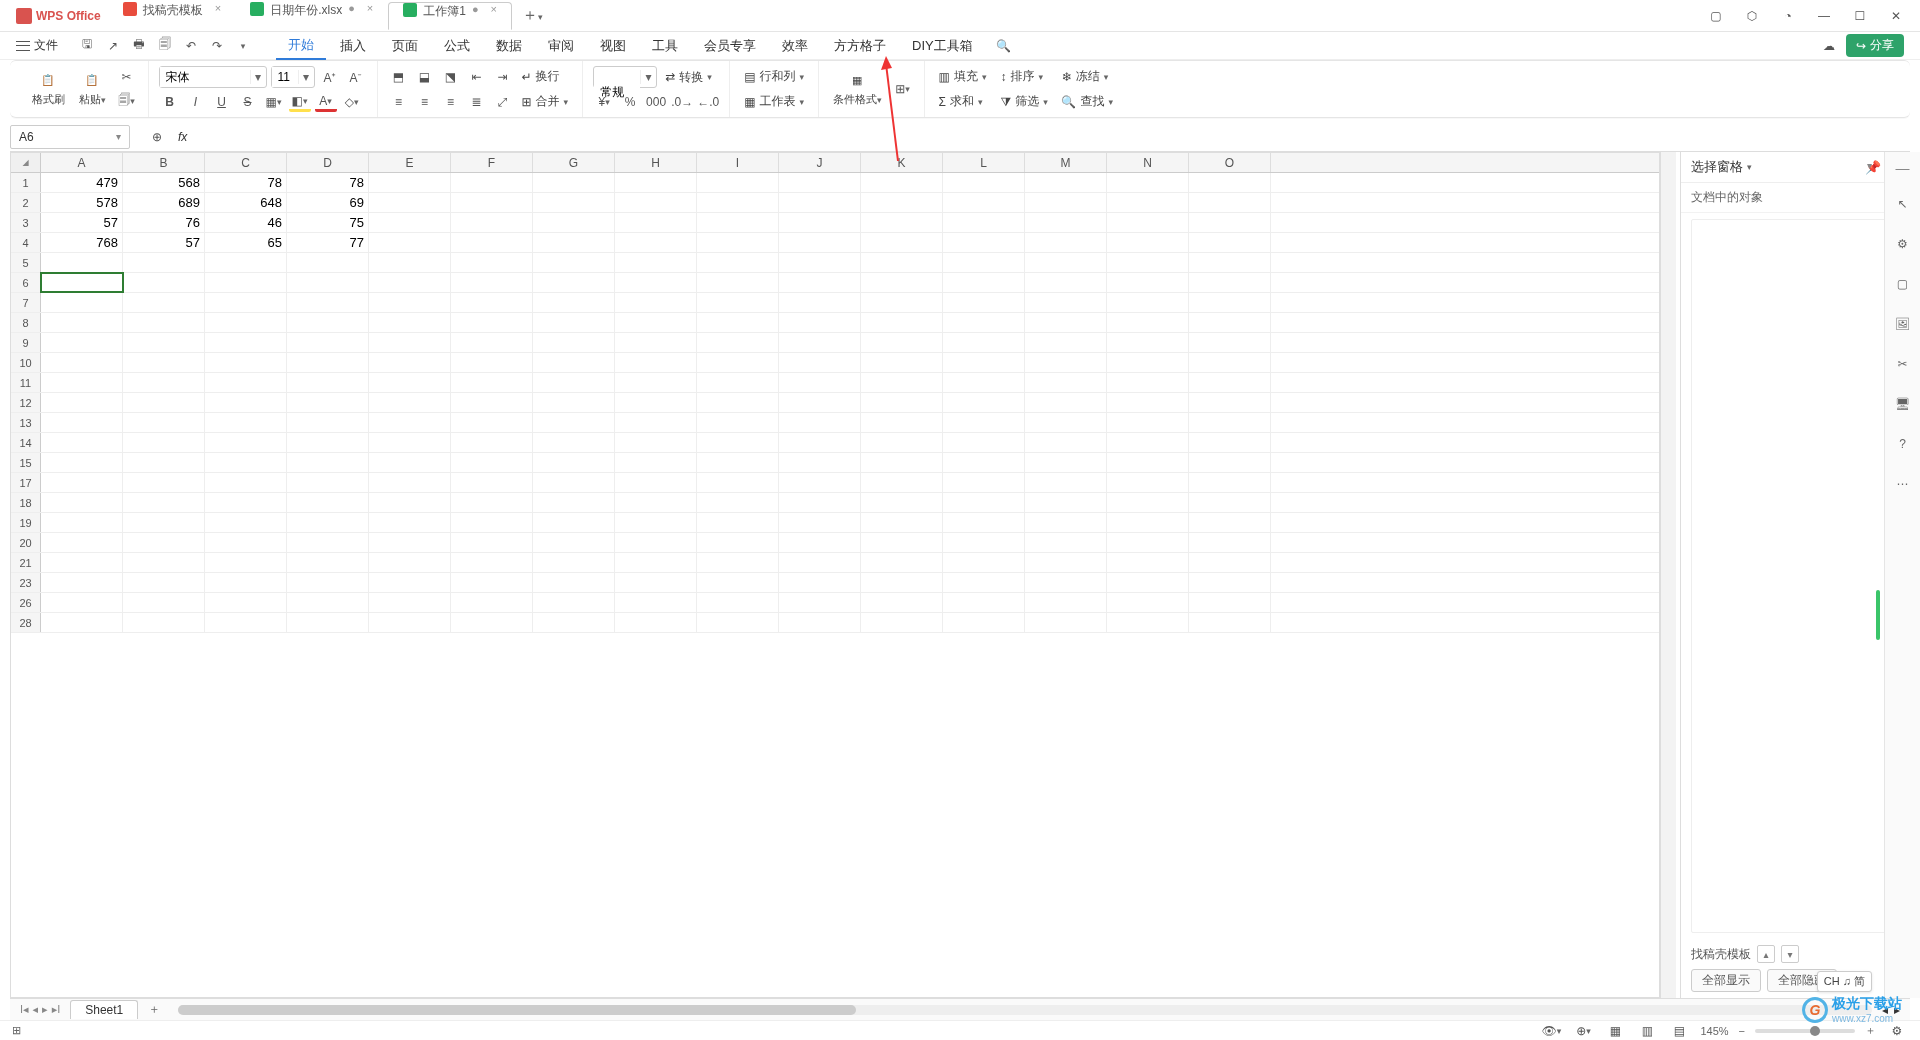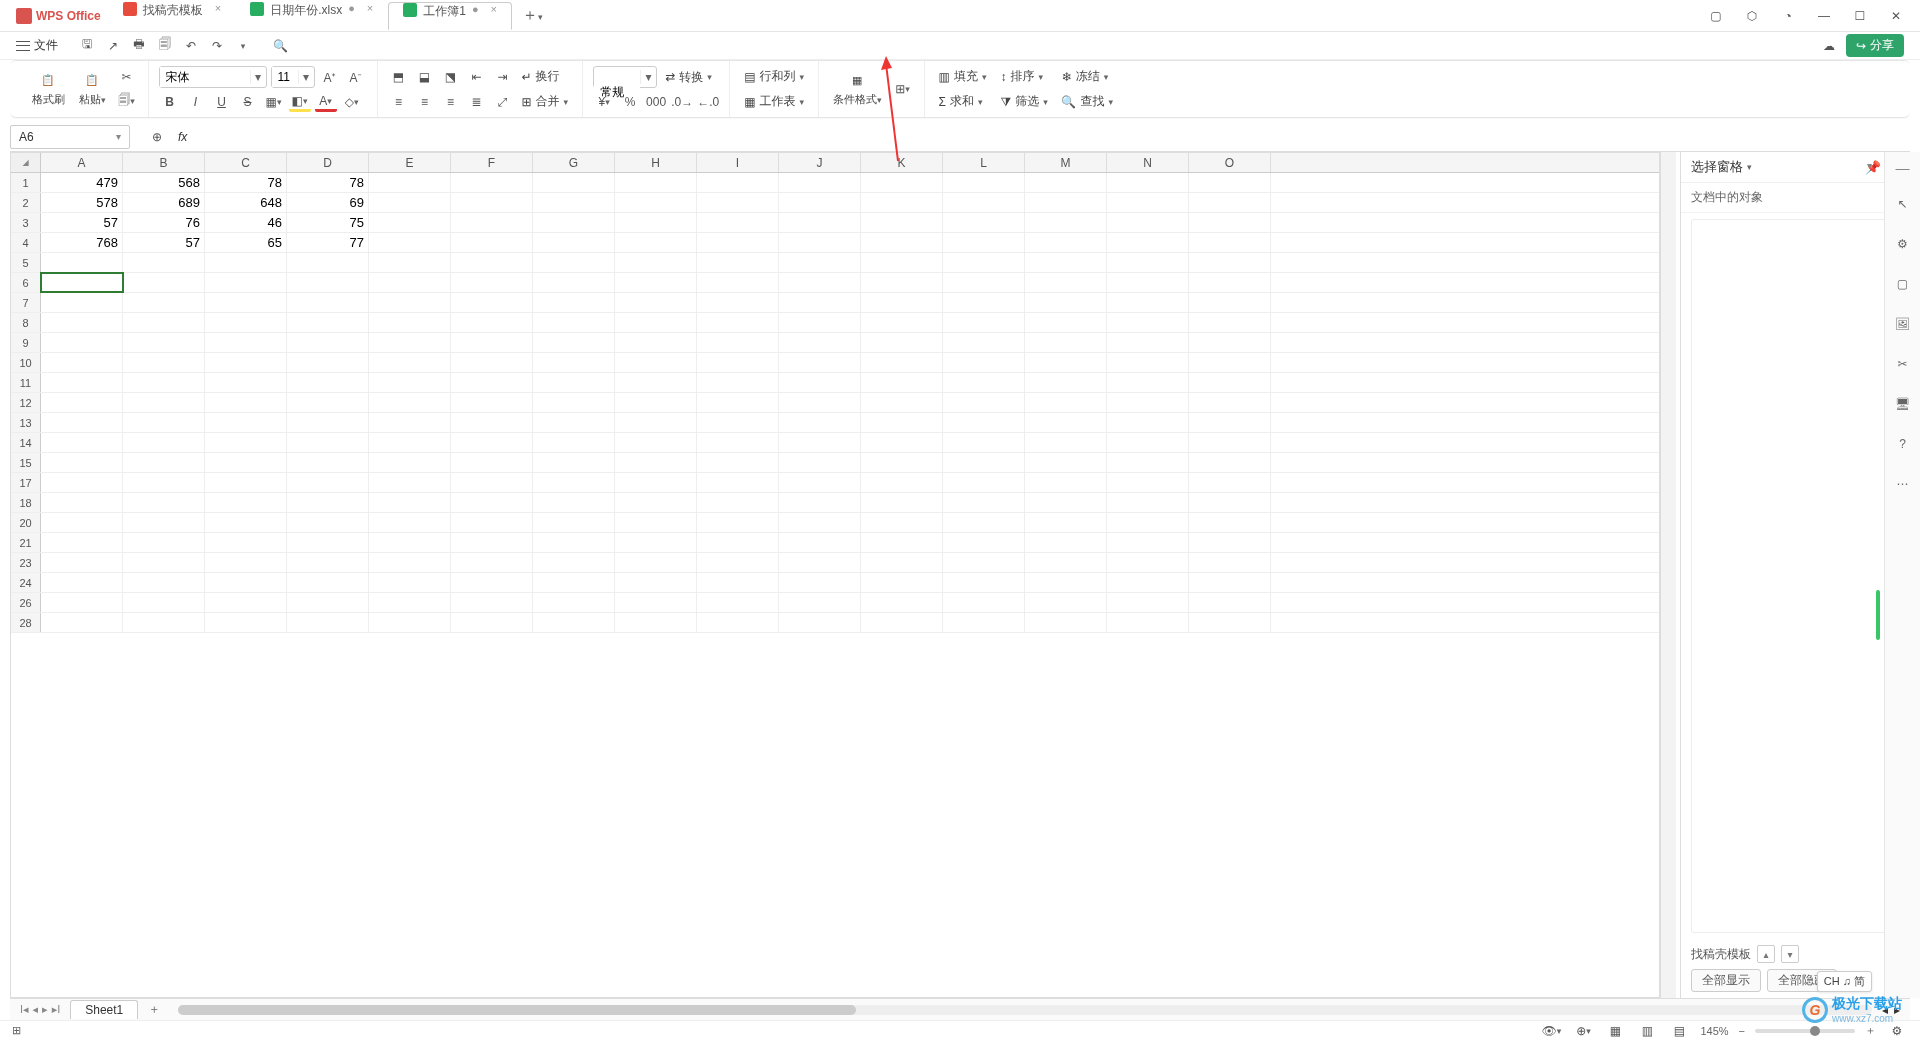--- a/index.html
+++ b/index.html
@@ -164,20 +164,34 @@
     </div>
     <div class="qat">
       <span class="qat-btn">🖫</span>
       <span class="qat-btn">↗</span>
       <span class="qat-btn">🖶</span>
       <span class="qat-btn">🗐</span>
       <span class="qat-btn">↶</span>
       <span class="qat-btn">↷</span>
       <span class="qat-btn dd-arrow">▾</span>
     </div>
+    <div class="menu-tabs" id="menu-tabs">
+        <div class="menu-tab active">开始</div>
+        <div class="menu-tab">插入</div>
+        <div class="menu-tab">页面</div>
+        <div class="menu-tab">公式</div>
+        <div class="menu-tab">数据</div>
+        <div class="menu-tab">审阅</div>
+        <div class="menu-tab">视图</div>
+        <div class="menu-tab">工具</div>
+        <div class="menu-tab">会员专享</div>
+        <div class="menu-tab">效率</div>
+        <div class="menu-tab">方方格子</div>
+        <div class="menu-tab">DIY工具箱</div>
+      </div>
     <span class="qat-btn" style="margin-left:8px;">🔍</span>
   </div>
   <div class="menu-right">
     <span class="qat-btn">☁</span>
     <div class="share-btn">
       <span>↪</span>
       <span>分享</span>
     </div>
   </div>
 </div>
@@ -633,20 +647,38 @@
           <div class="cell" style="width: 82px;"></div>
           <div class="cell" style="width: 82px;"></div>
           <div class="cell" style="width: 82px;"></div>
           <div class="cell" style="width: 82px;"></div>
           <div class="cell" style="width: 82px;"></div>
           <div class="cell" style="width: 82px;"></div>
           <div class="cell" style="width: 82px;"></div>
           <div class="cell" style="width: 82px;"></div>
         </div>
         <div class="row">
+          <div class="row-h">19</div>
+          <div class="cell" style="width: 82px;"></div>
+          <div class="cell" style="width: 82px;"></div>
+          <div class="cell" style="width: 82px;"></div>
+          <div class="cell" style="width: 82px;"></div>
+          <div class="cell" style="width: 82px;"></div>
+          <div class="cell" style="width: 82px;"></div>
+          <div class="cell" style="width: 82px;"></div>
+          <div class="cell" style="width: 82px;"></div>
+          <div class="cell" style="width: 82px;"></div>
+          <div class="cell" style="width: 82px;"></div>
+          <div class="cell" style="width: 82px;"></div>
+          <div class="cell" style="width: 82px;"></div>
+          <div class="cell" style="width: 82px;"></div>
+          <div class="cell" style="width: 82px;"></div>
+          <div class="cell" style="width: 82px;"></div>
+        </div>
+        <div class="row">
           <div class="row-h">20</div>
           <div class="cell" style="width: 82px;"></div>
           <div class="cell" style="width: 82px;"></div>
           <div class="cell" style="width: 82px;"></div>
           <div class="cell" style="width: 82px;"></div>
           <div class="cell" style="width: 82px;"></div>
           <div class="cell" style="width: 82px;"></div>
           <div class="cell" style="width: 82px;"></div>
           <div class="cell" style="width: 82px;"></div>
           <div class="cell" style="width: 82px;"></div>
@@ -670,38 +702,20 @@
           <div class="cell" style="width: 82px;"></div>
           <div class="cell" style="width: 82px;"></div>
           <div class="cell" style="width: 82px;"></div>
           <div class="cell" style="width: 82px;"></div>
           <div class="cell" style="width: 82px;"></div>
           <div class="cell" style="width: 82px;"></div>
           <div class="cell" style="width: 82px;"></div>
         </div>
         <div class="row">
           <div class="row-h">23</div>
-          <div class="cell" style="width: 82px;"></div>
-          <div class="cell" style="width: 82px;"></div>
-          <div class="cell" style="width: 82px;"></div>
-          <div class="cell" style="width: 82px;"></div>
-          <div class="cell" style="width: 82px;"></div>
-          <div class="cell" style="width: 82px;"></div>
-          <div class="cell" style="width: 82px;"></div>
-          <div class="cell" style="width: 82px;"></div>
-          <div class="cell" style="width: 82px;"></div>
-          <div class="cell" style="width: 82px;"></div>
-          <div class="cell" style="width: 82px;"></div>
-          <div class="cell" style="width: 82px;"></div>
-          <div class="cell" style="width: 82px;"></div>
-          <div class="cell" style="width: 82px;"></div>
-          <div class="cell" style="width: 82px;"></div>
-        </div>
-        <div class="row">
-          <div class="row-h">24</div>
           <div class="cell" style="width: 82px;"></div>
           <div class="cell" style="width: 82px;"></div>
           <div class="cell" style="width: 82px;"></div>
           <div class="cell" style="width: 82px;"></div>
           <div class="cell" style="width: 82px;"></div>
           <div class="cell" style="width: 82px;"></div>
           <div class="cell" style="width: 82px;"></div>
           <div class="cell" style="width: 82px;"></div>
           <div class="cell" style="width: 82px;"></div>
           <div class="cell" style="width: 82px;"></div>

